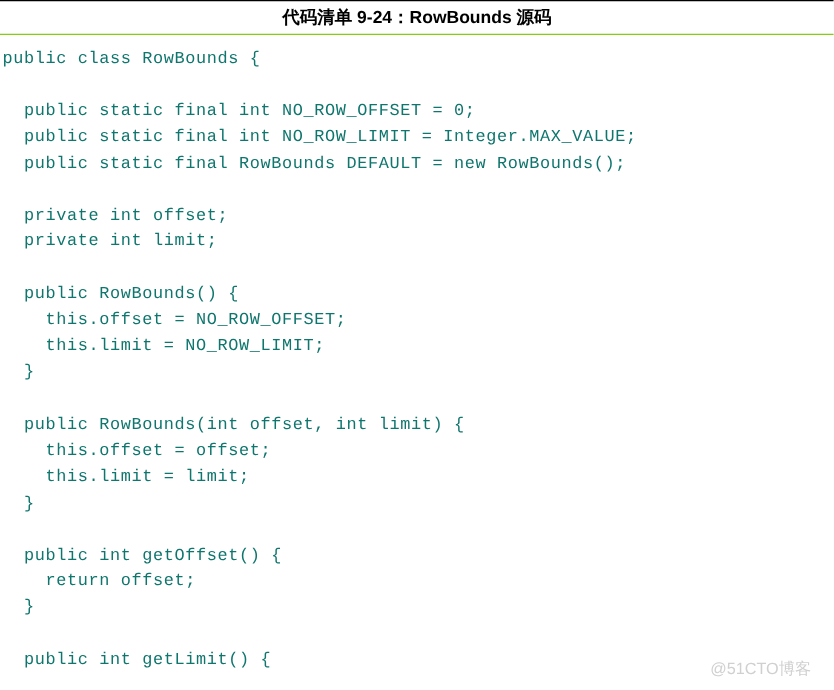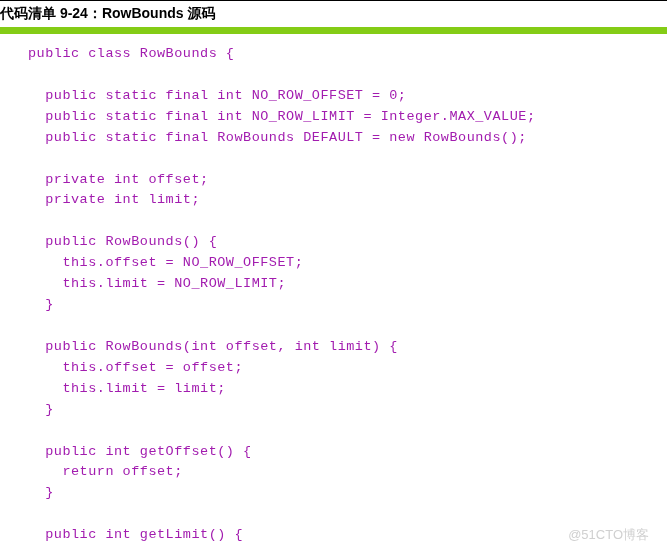--- a/index.html
+++ b/index.html
@@ -10,32 +10,33 @@
     body {
       width: 667px;
       height: 552px;
       background: #ffffff;
       font-family: "Courier New", monospace;
       position: relative;
       overflow: hidden;
     }
     .title-bar {
       border-top: 1px solid #000;
-      border-bottom: 7px solid #84cc16;
+      border-bottom: 1px solid #84cc16;
+      text-align: center;
       padding: 4px 0;
       font-family: "SimHei", "Microsoft YaHei", sans-serif;
       font-weight: bold;
       font-size: 14px;
       color: #000;
     }
     .code-container {
-      padding: 10px 28px;
+      padding: 10px 2px;
       font-size: 13.5px;
       line-height: 1.55;
-      color: #a21caf;
+      color: #0f766e;
       letter-spacing: 0.5px;
       white-space: pre;
     }
     .watermark {
       position: absolute;
       bottom: 8px;
       right: 18px;
       font-family: "Microsoft YaHei", sans-serif;
       font-size: 13px;
       color: #d0d0d0;

